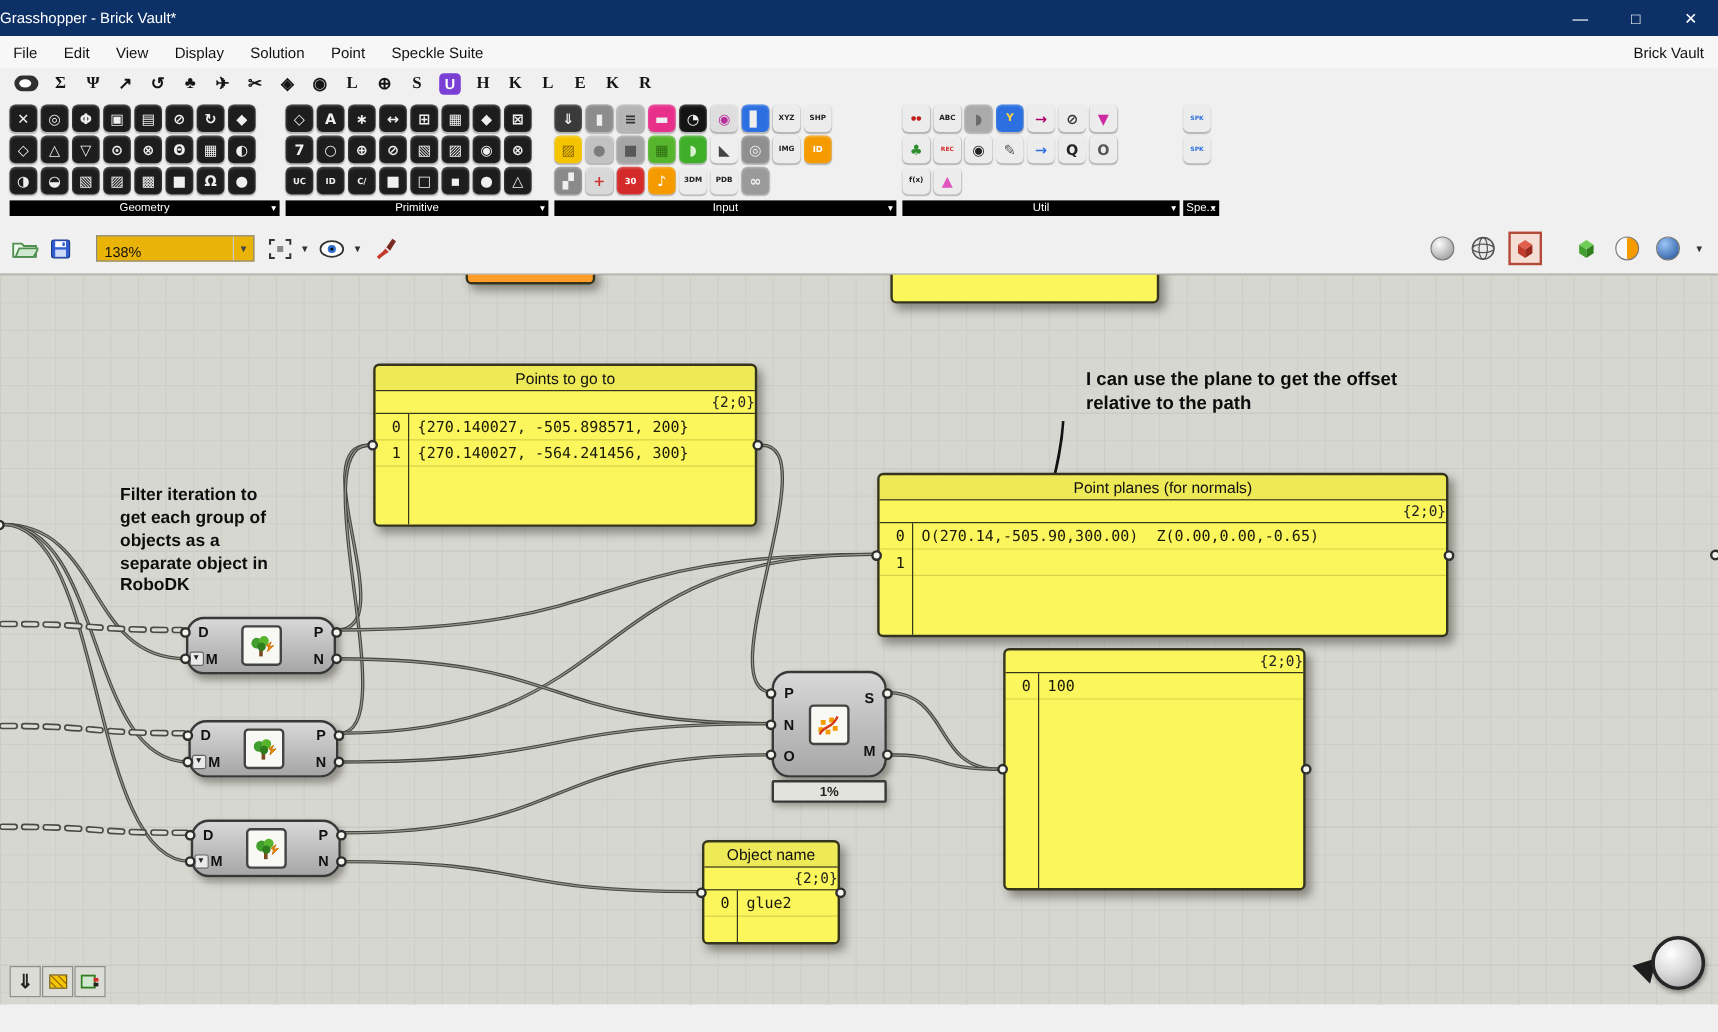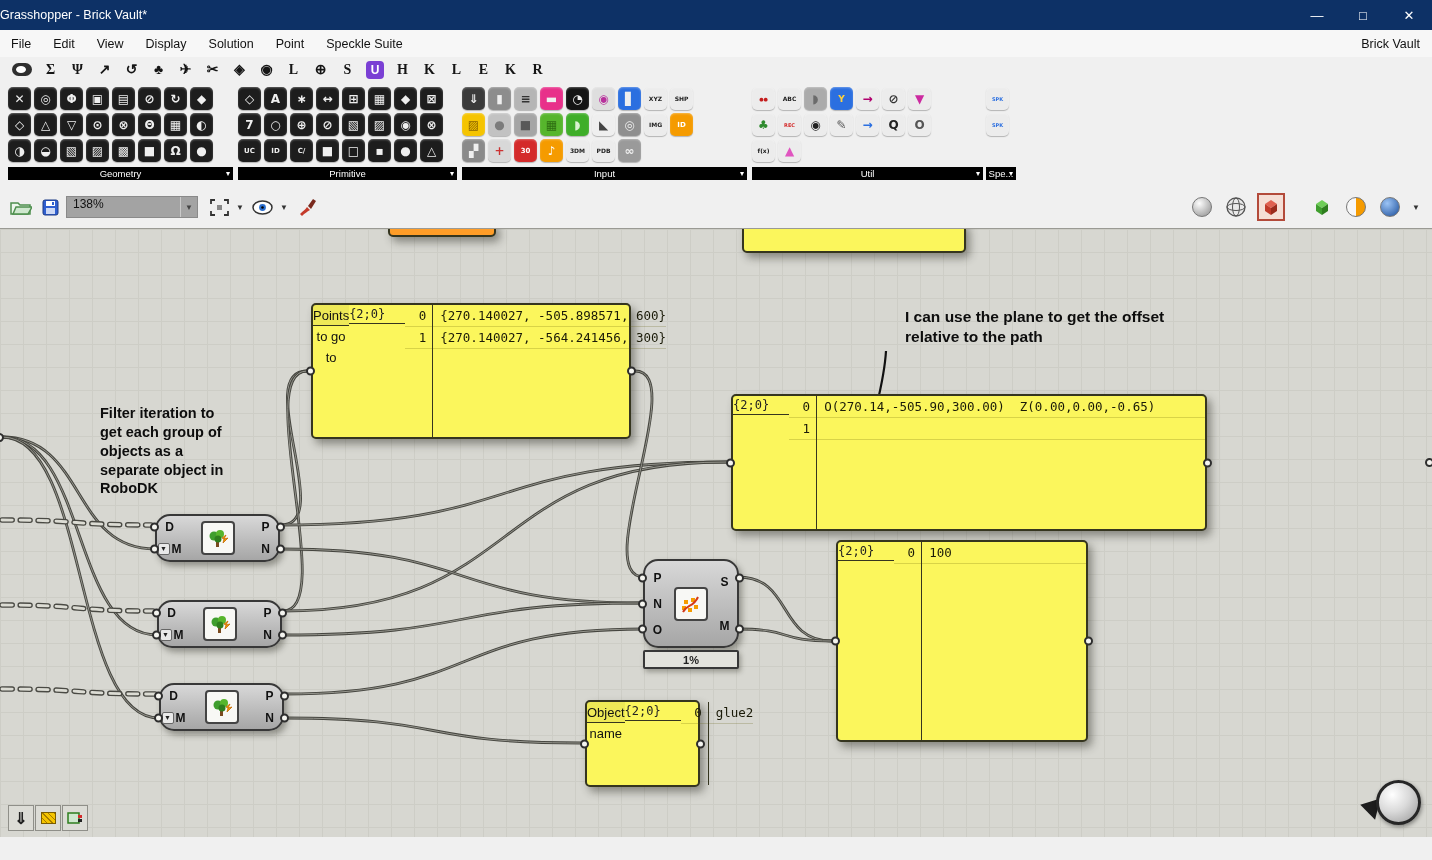--- a/index.html
+++ b/index.html
@@ -33,21 +33,21 @@
     font-size:12px;font-weight:bold;color:#efefef;background:#1d1d1d;
     box-shadow:inset 0 1px 2px rgba(255,255,255,.3), 0 1px 1px rgba(0,0,0,.25);
     font-family:"DejaVu Sans",sans-serif;cursor:default;}
   .pal-header{position:absolute;left:0;right:0;bottom:6px;height:13px;background:#000;color:#fff;
     font-size:9.5px;line-height:13px;text-align:center;}
   .pal-header .caret{position:absolute;right:3px;top:0;font-size:8px;}
 
   
   .canvas-toolbar{height:43px;background:#f0f0f0;border-bottom:1px solid #9a9a94;display:flex;align-items:center;padding:0 8px;position:relative;}
   .tb-btn{height:28px;min-width:26px;display:flex;align-items:center;justify-content:center;margin-right:3px;}
-  .zoom-box{width:132px;height:22px;background:#a3a3a3;border:1px solid #8a8a8a;display:flex;align-items:flex-start;font-size:12px;margin:0 8px 0 0;}
+  .zoom-box{width:132px;height:22px;background:#eab308;border:1px solid #8a8a8a;display:flex;align-items:flex-end;font-size:12px;margin:0 8px 0 14px;}
   .zoom-box .val{flex:1;padding-left:6px;}
   .zoom-box .dd{width:17px;height:100%;border-left:1px solid #c9c9c9;display:flex;align-items:center;justify-content:center;font-size:8px;color:#444;}
   .tiny-caret{font-size:8px;color:#333;margin:0 6px 0 1px;}
   .tb-right{position:absolute;right:6px;display:flex;align-items:center;gap:5px;}
   .orb{width:20px;height:20px;border-radius:50%;border:1px solid #777;}
   .orb.shade{background:radial-gradient(circle at 35% 30%,#fdfdfd,#8c8c8c);}
   .orb.half{background:linear-gradient(90deg,#f7f7f7 50%,#f59b00 50%);}
   .orb.blue{background:radial-gradient(circle at 35% 30%,#9cc4f5,#1b4e9b);}
   .tb-sel{border:2px solid #b34a3a;background:#f5ded5;padding:2px;height:28px;min-width:28px;display:flex;align-items:center;justify-content:center;}
   .tb-gap{width:14px;}
@@ -62,24 +62,24 @@
     background-size:23px 23px,23px 23px,115px 115px,115px 115px;}
   .wires-svg{position:absolute;inset:0;width:100%;height:100%;pointer-events:none;}
   .wire-solid-outer{fill:none;stroke:#45453f;stroke-width:2.8px;}
   .wire-solid-inner{fill:none;stroke:#95958d;stroke-width:1px;}
   .wire-dash-outer{fill:none;stroke:#4a4a44;stroke-width:5.5px;stroke-dasharray:10 8;stroke-linecap:round;}
   .wire-dash-inner{fill:none;stroke:#dcdcd4;stroke-width:2.8px;stroke-dasharray:10 8;stroke-linecap:round;}
   .note-arrow{fill:none;stroke:#111;stroke-width:2.2px;}
 
   
   .gh-panel{position:absolute;background:#fbf65c;border:2px solid #35351f;border-radius:5px;
-    box-shadow:4px 5px 8px rgba(40,40,30,.45);display:flex;}
+    box-shadow:4px 5px 8px rgba(40,40,30,.45);display:flex;flex-direction:column;}
   .panel-title{height:21px;line-height:21px;text-align:center;font-size:13px;color:#111;
     border-bottom:1px solid #35351f;background:rgba(0,0,0,0.05);}
-  .panel-path{height:19px;line-height:19px;text-align:right;padding-right:20px;
+  .panel-path{height:19px;line-height:19px;text-align:right;padding-right:0;
     font-family:"DejaVu Sans Mono",monospace;font-size:12px;border-bottom:1px solid #35351f;color:#222;}
   .panel-rows{position:relative;flex:1;}
   .panel-rows::before{content:"";position:absolute;top:0;bottom:0;left:27px;width:1px;background:#35351f;}
   .panel-row{display:flex;height:22px;line-height:22px;font-family:"DejaVu Sans Mono",monospace;
     font-size:12.5px;color:#1a1a08;border-bottom:1px solid rgba(90,85,0,.22);}
   .panel-row .idx{width:27px;text-align:right;padding-right:6px;}
   .panel-row .val{padding-left:8px;white-space:pre;}
   .panel-partial{position:absolute;background:#fbf65c;border:2px solid #35351f;border-radius:5px;box-shadow:4px 5px 8px rgba(40,40,30,.45);}
   .panel-partial.orange{background:#ff9d28;}
 
@@ -443,34 +443,35 @@
     <div class="canvas-note note-lg" style="left:905px;top:78px;width:315px;">I can use the plane to get the offset
 relative to the path</div>
 
     <div class="gh-panel" style="left:311px;top:74px;width:320px;height:136px;">
       <div class="panel-title">Points to go to</div>
       <div class="panel-path">{2;0}</div>
       <div class="panel-rows">
 
           <div class="panel-row">
             <span class="idx">0</span>
-            <span class="val">{270.140027, -505.898571, 600}</span>
+            <span class="val">{270.140027, -505.898571, 200}</span>
           </div>
 
           <div class="panel-row">
             <span class="idx">1</span>
             <span class="val">{270.140027, -564.241456, 300}</span>
           </div>
 
       </div>
       <span class="grip g-l"></span>
       <span class="grip g-r"></span>
     </div>
 
     <div class="gh-panel" style="left:731px;top:165px;width:476px;height:137px;">
+      <div class="panel-title">Point planes (for normals)</div>
       <div class="panel-path">{2;0}</div>
       <div class="panel-rows">
 
           <div class="panel-row">
             <span class="idx">0</span>
             <span class="val">O(270.14,-505.90,300.00)  Z(0.00,0.00,-0.65)</span>
           </div>
 
           <div class="panel-row">
             <span class="idx">1</span>

